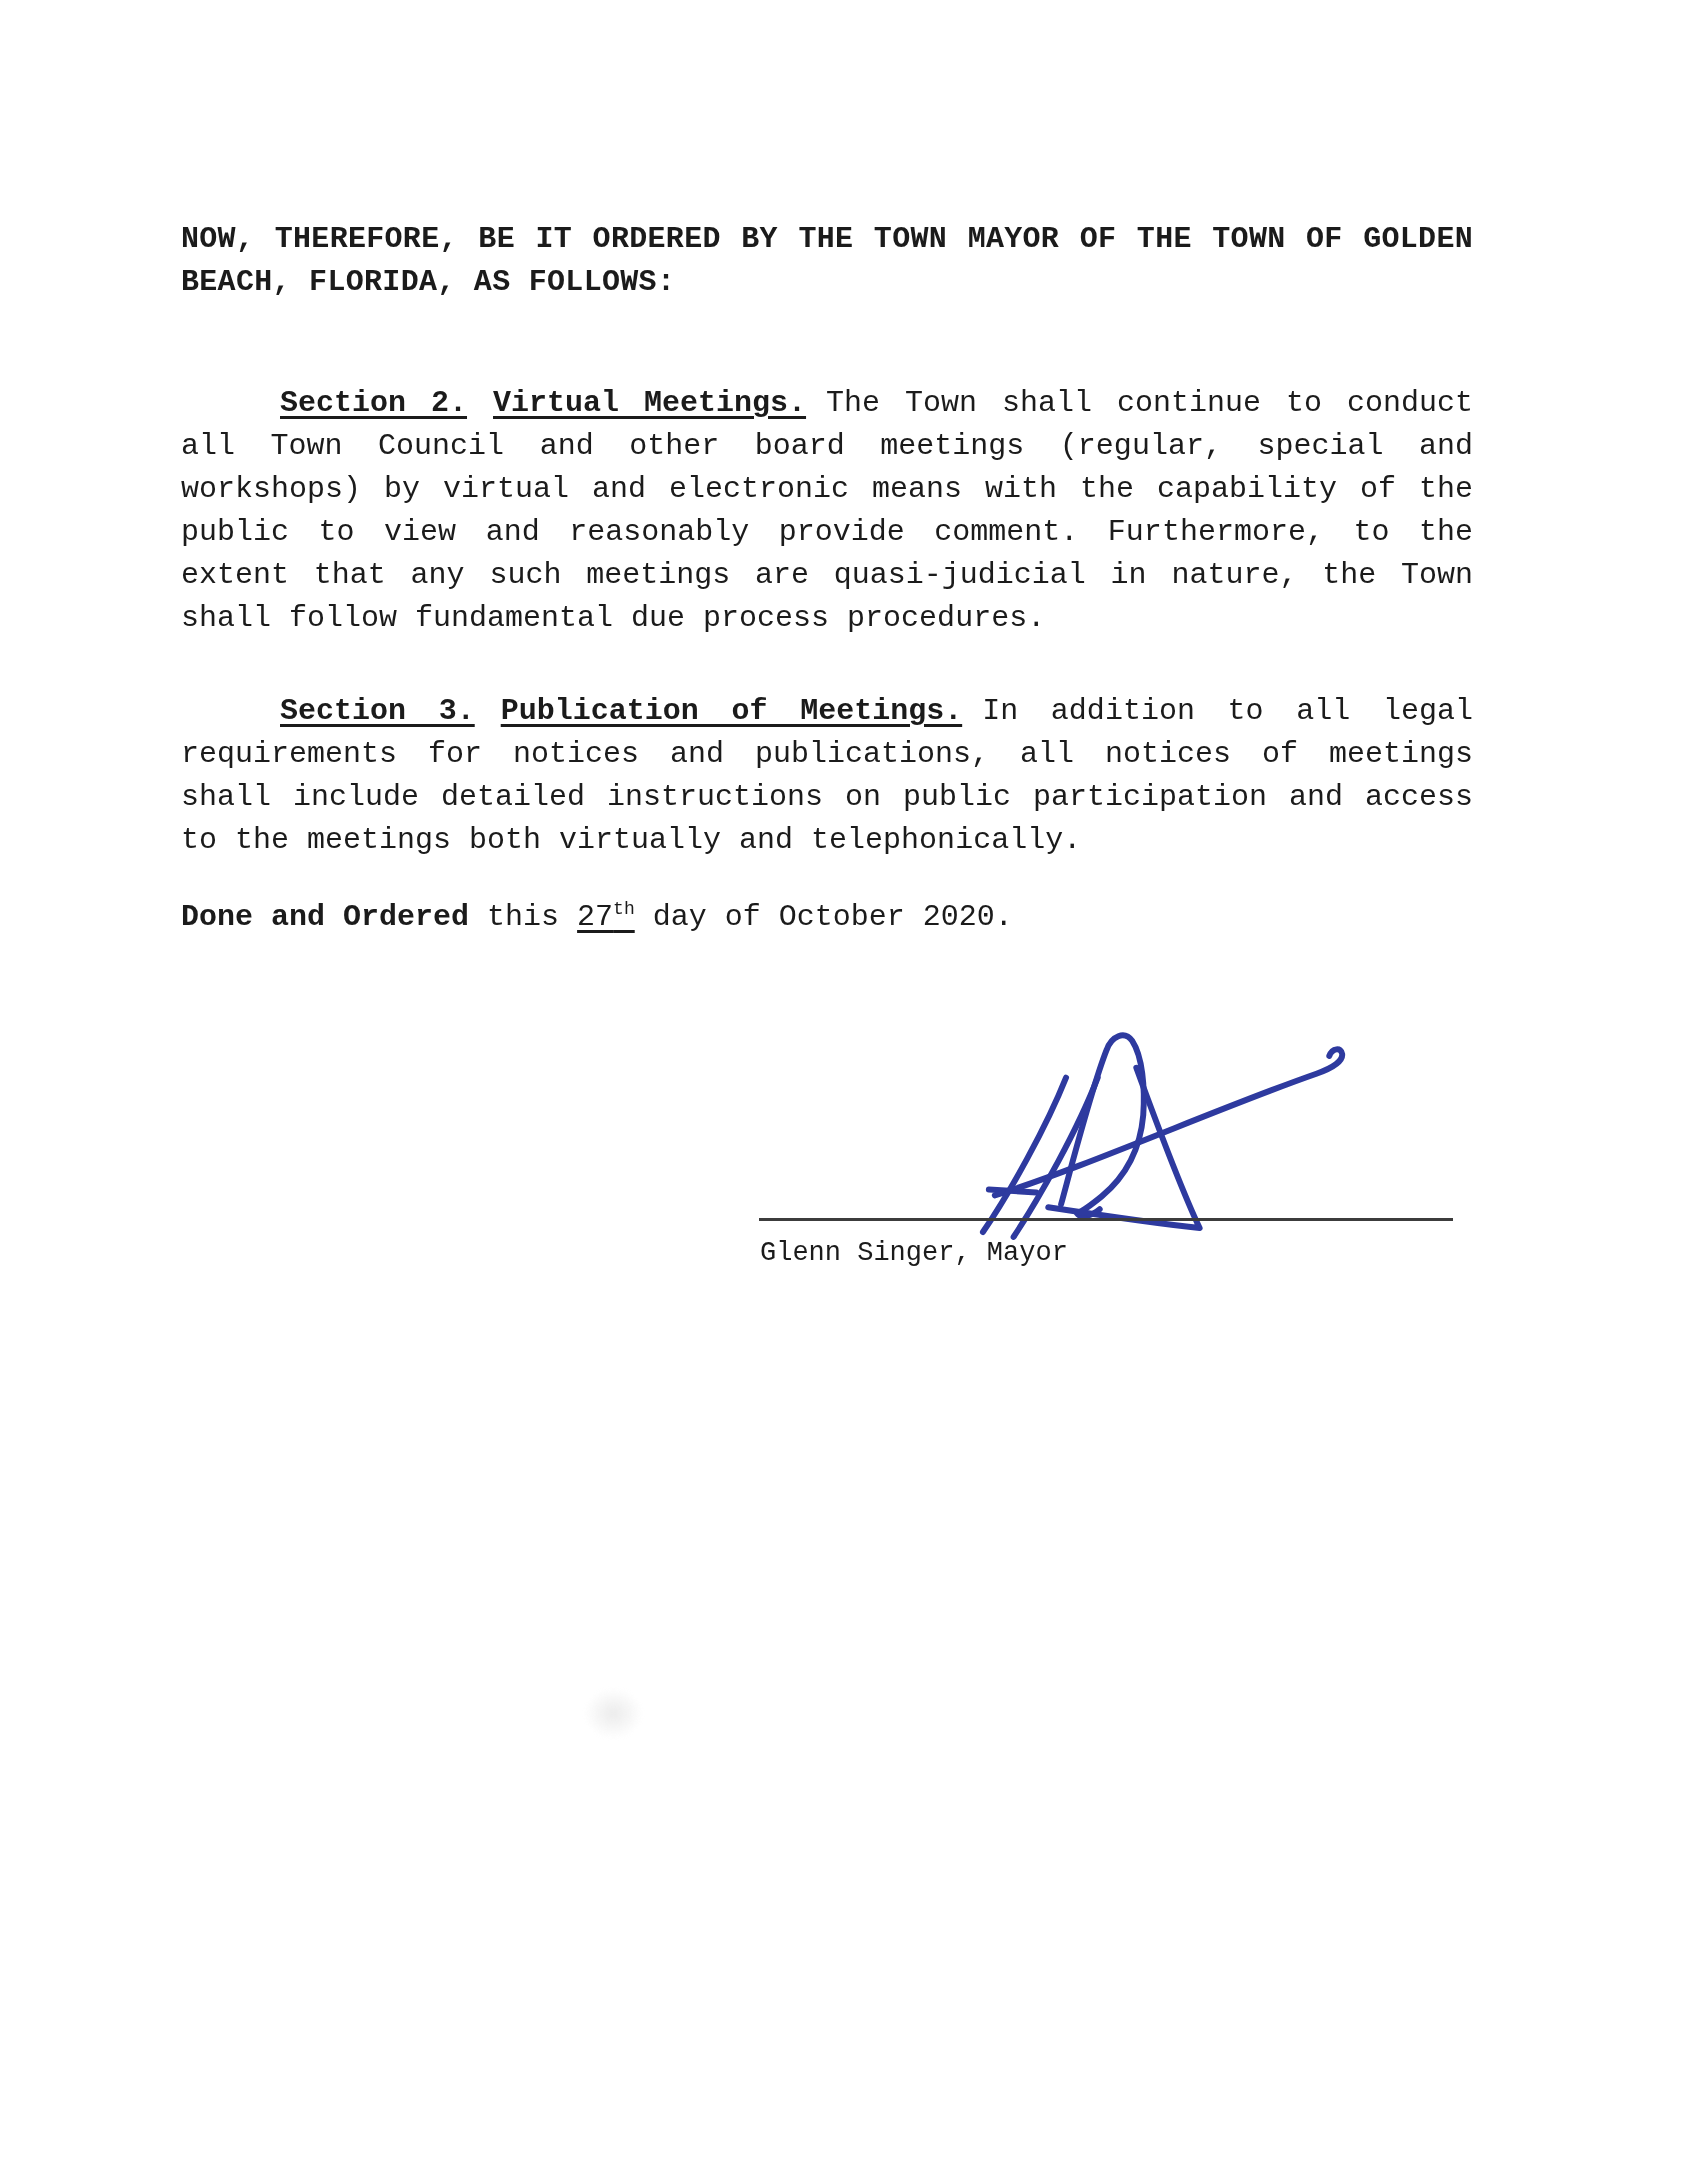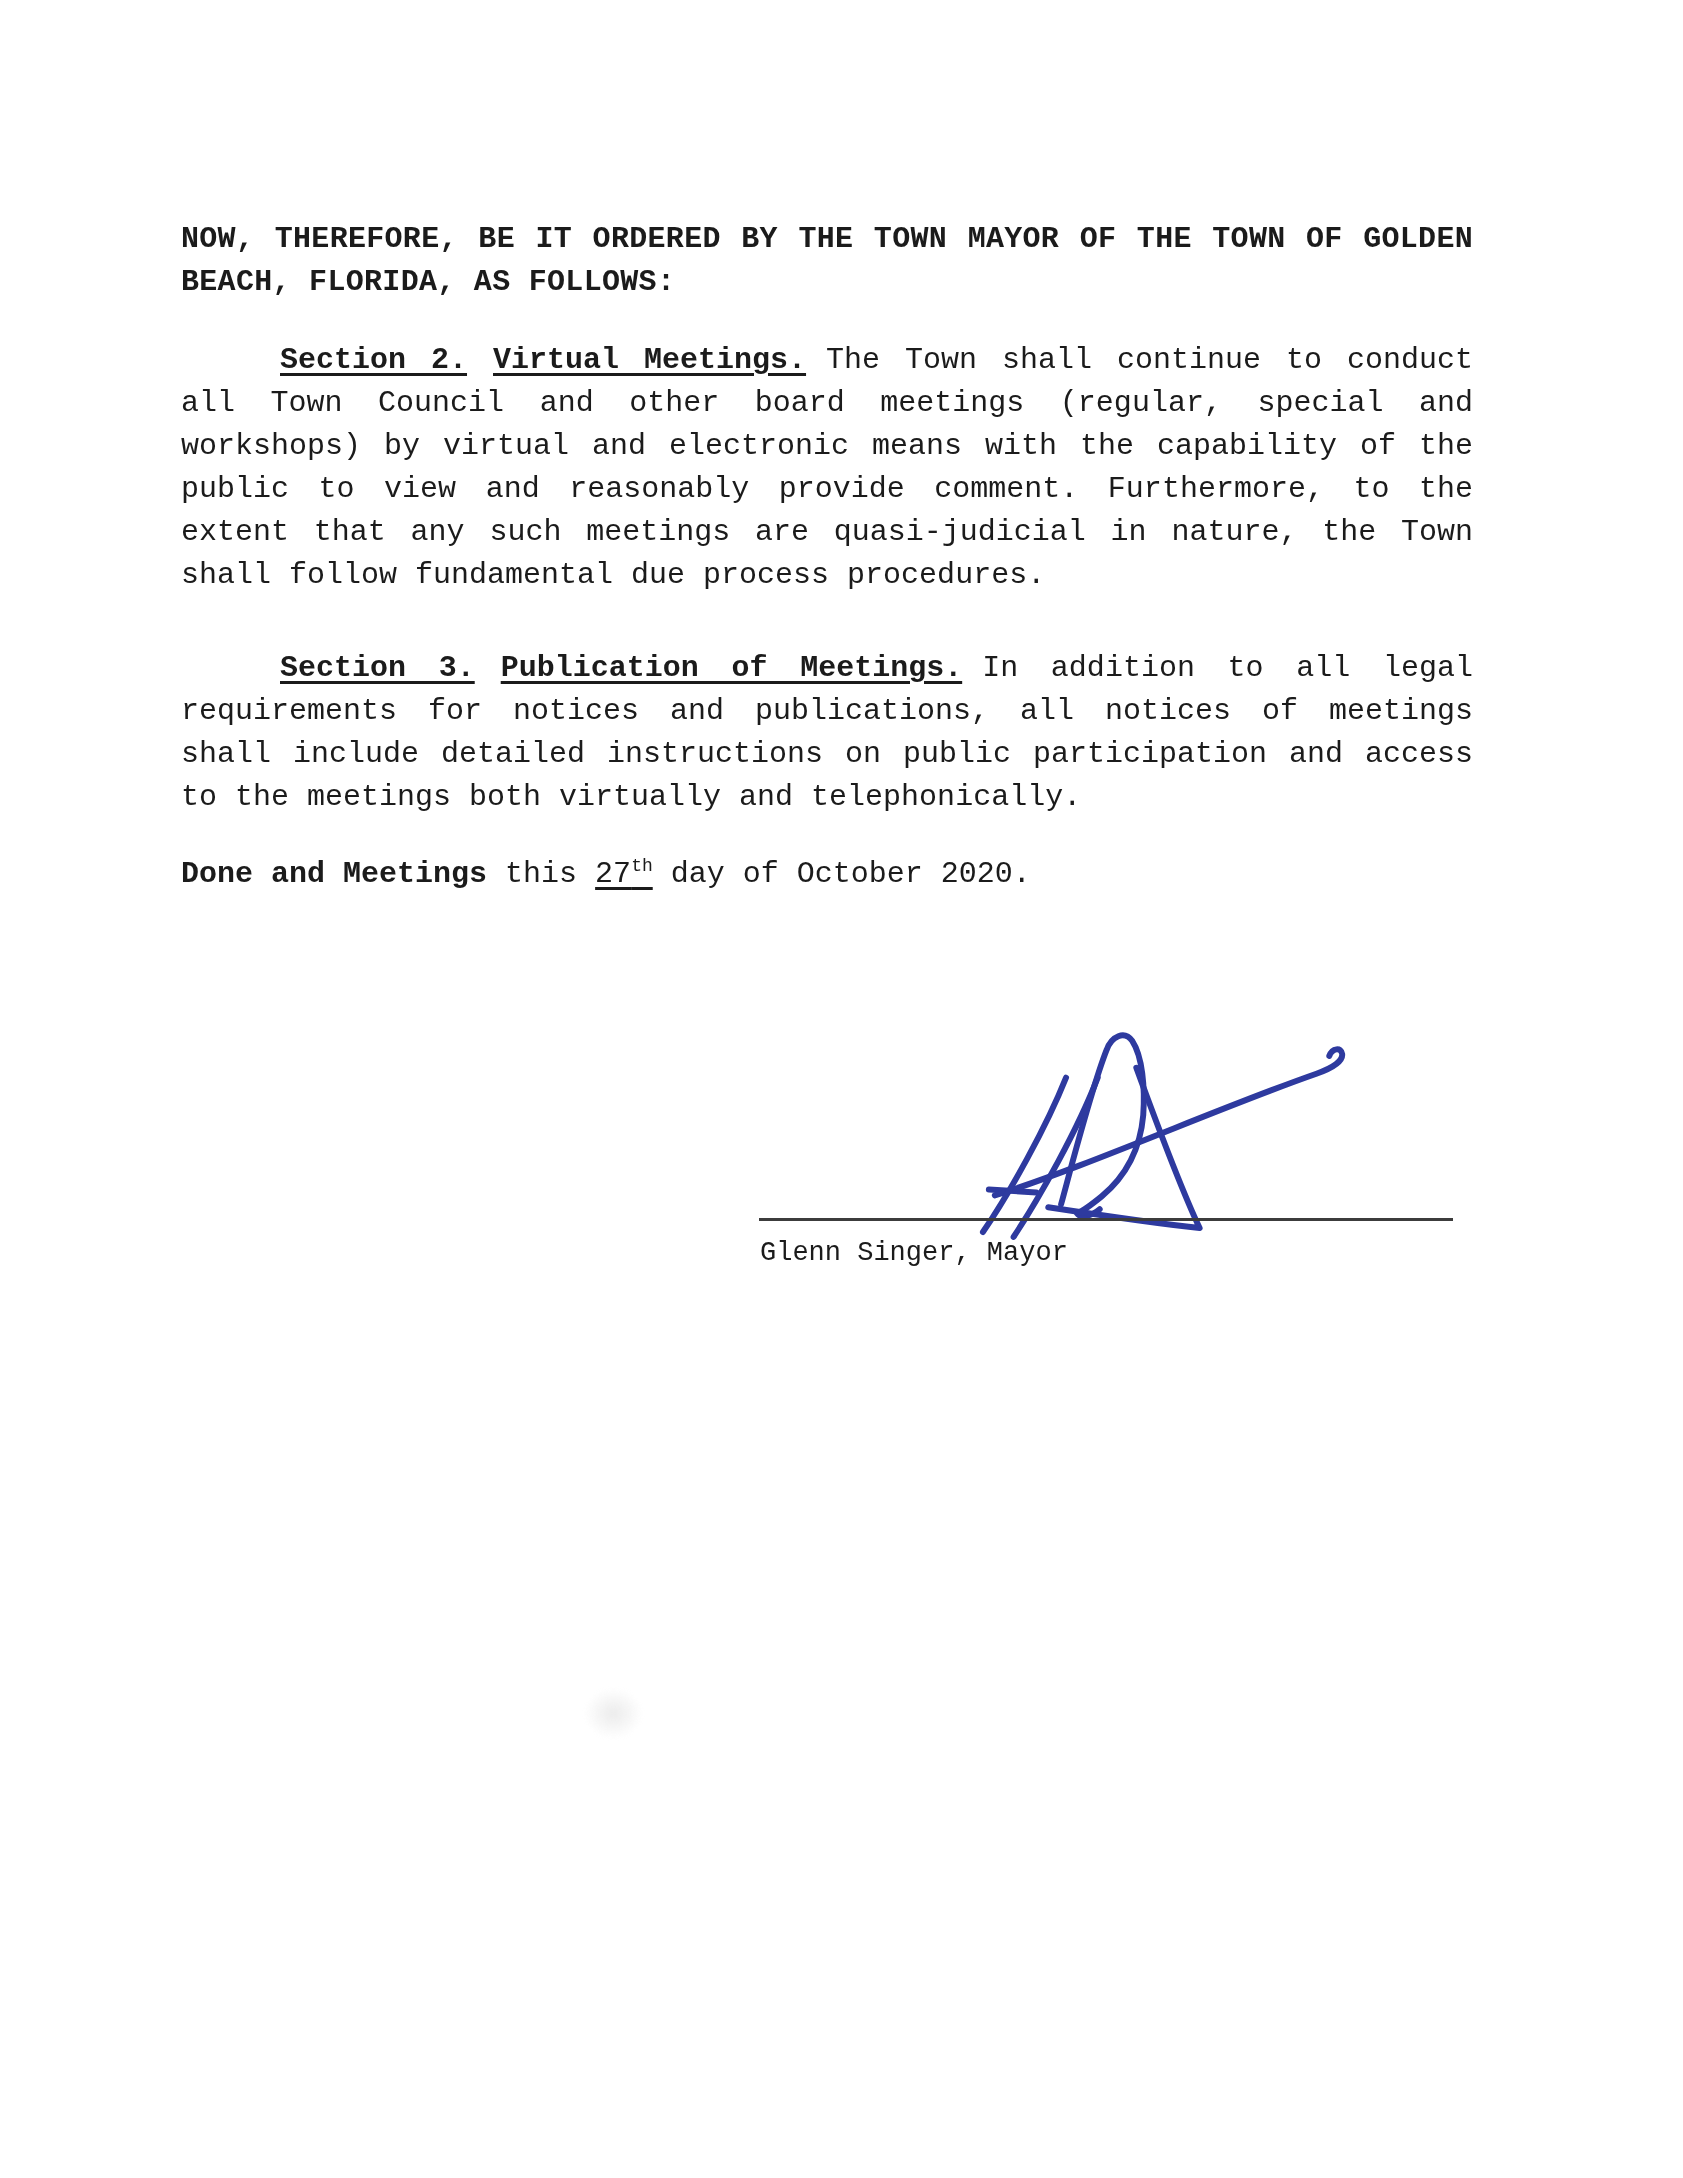--- a/index.html
+++ b/index.html
@@ -24,21 +24,21 @@
   .header-par {
     font-weight: bold;
     text-align: justify;
     letter-spacing: 0.3px;
   }
   .section-par {
     text-align: justify;
     text-indent: 99px;
   }
   .sec1 { margin-top: 50px; }
-  .sec2 { margin-top: 35px; }
+  .sec2 { margin-top: 78px; }
   .sec3 { margin-top: 50px; }
   .sec4 { margin-top: 53px; }
   .done-par { margin-top: 34px; text-indent: 0; }
   .sec-label, .sec-title {
     font-weight: bold;
     text-decoration: underline;
     text-decoration-thickness: 3px;
     text-underline-offset: 5px;
   }
   .sec-label { margin-right: 26px; }
@@ -101,21 +101,21 @@
   <div class="content">
 
     <p class="header-par">NOW, THEREFORE, BE IT ORDERED BY THE TOWN MAYOR OF THE TOWN OF GOLDEN BEACH, FLORIDA, AS FOLLOWS:</p>
 
 
     <p class="section-par sec2"><span class="sec-label">Section 2.</span><span class="sec-title">Virtual Meetings.</span><span>The Town shall continue to conduct all Town Council and other board meetings (regular, special and workshops) by virtual and electronic means with the capability of the public to view and reasonably provide comment.  Furthermore, to the extent that any such meetings are quasi-judicial in nature, the Town shall follow fundamental due process procedures.</span></p>
 
     <p class="section-par sec3"><span class="sec-label">Section 3.</span><span class="sec-title">Publication of Meetings.</span><span>In addition to all legal requirements for notices and publications, all notices of meetings shall include detailed instructions on public participation and access to the meetings both virtually and telephonically.</span></p>
 
 
-    <p class="done-par"><span class="bold">Done and Meetings</span> <span>this</span> <span class="day-underline"><span>27</span><sup>th</sup></span> <span>day of October 2020.</span></p>
+    <p class="done-par"><span class="bold">Done and Ordered</span> <span>this</span> <span class="day-underline"><span>27</span><sup>th</sup></span> <span>day of October 2020.</span></p>
 
   </div>
 
   <svg class="sig-ink" viewBox="0 0 385 225" aria-hidden="true">
     <path d="M 14 163 L 62 166" stroke="#2e3a9f"></path>
     <path d="M 20 169 C 110 141 250 79 345 46 C 362 40 372 33 371 26 C 370 19 361 20 358 28" stroke="#2e3a9f"></path>
     <path d="M 92 50 C 72 100 36 165 8 206" stroke="#2e3a9f"></path>
     <path d="M 124 50 C 104 102 66 170 39 211" stroke="#2e3a9f"></path>
     <path d="M 87 178 C 100 130 118 60 133 22 C 138 8 151 2 159 13 C 169 28 172 60 170 88 C 167 122 152 150 128 170 C 117 179 106 186 103 187 C 106 192 118 190 126 183" stroke="#2e3a9f"></path>
     <path d="M 163 40 C 182 92 207 160 227 202 C 180 197 120 188 74 181" stroke="#2e3a9f"></path>

